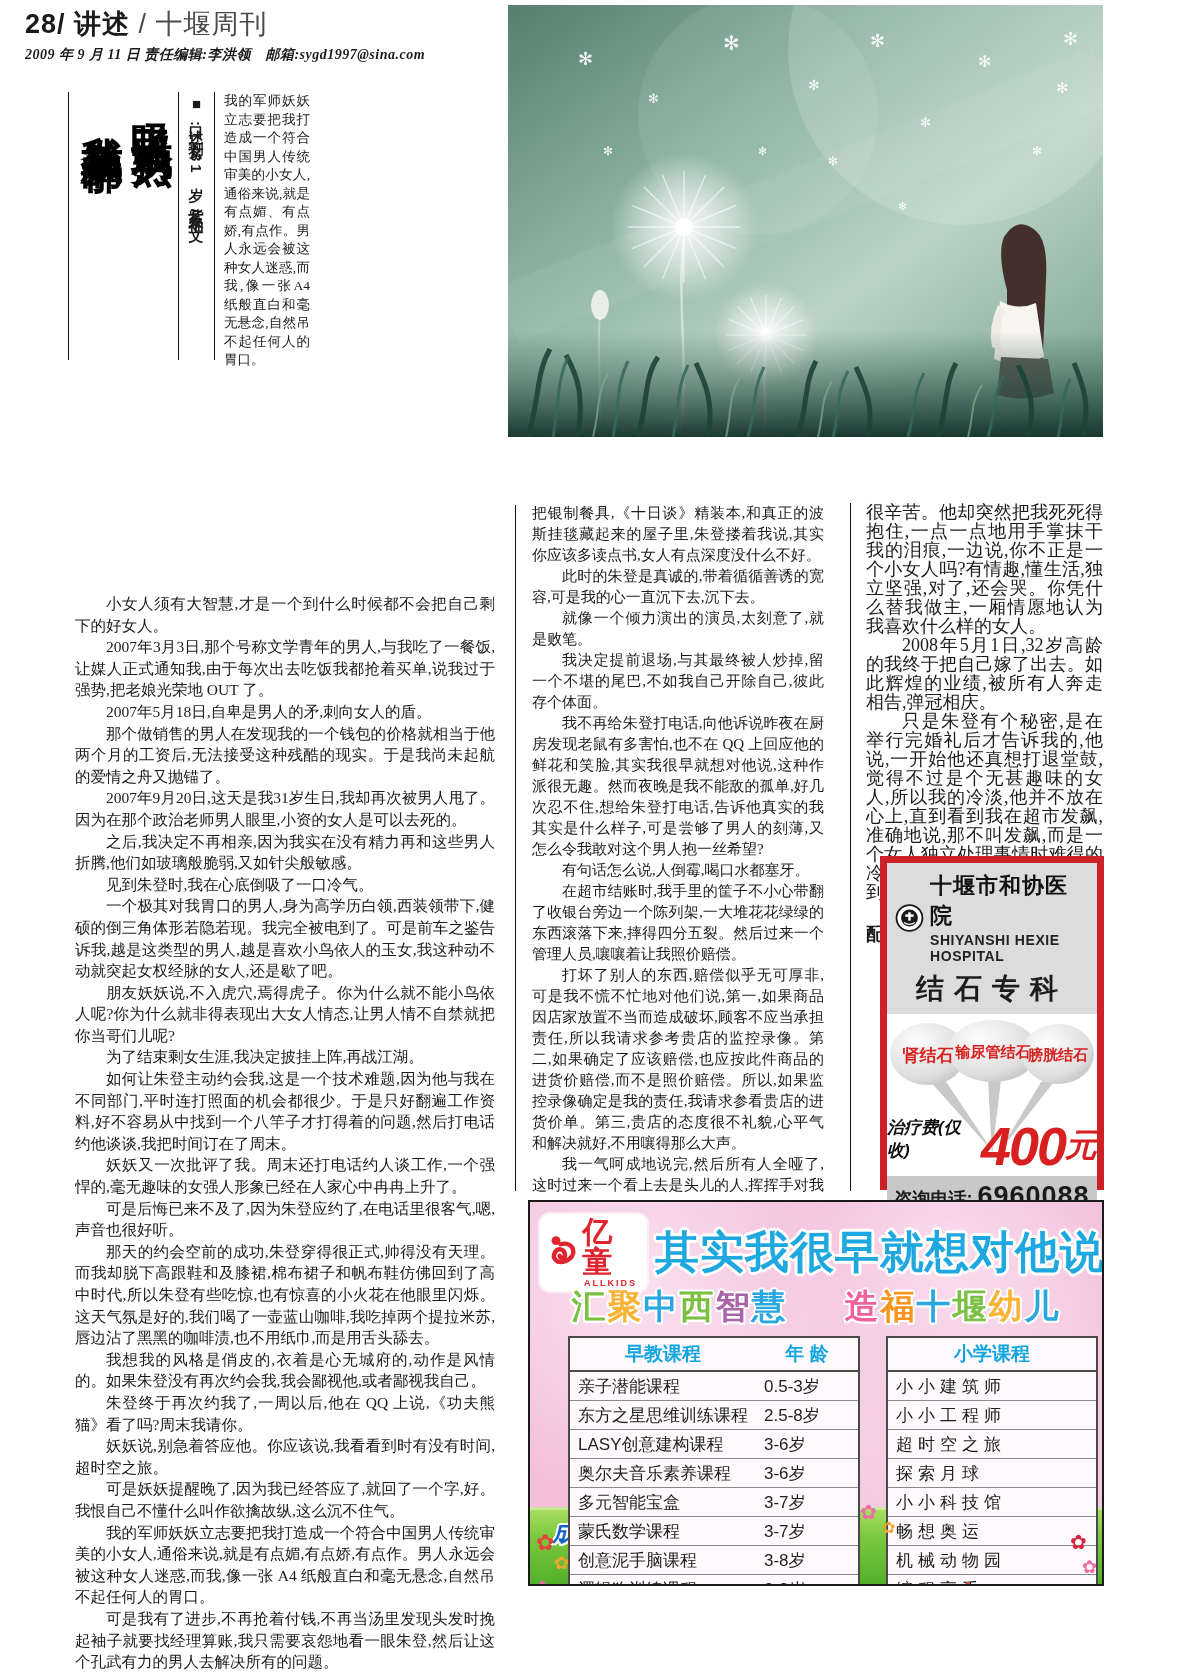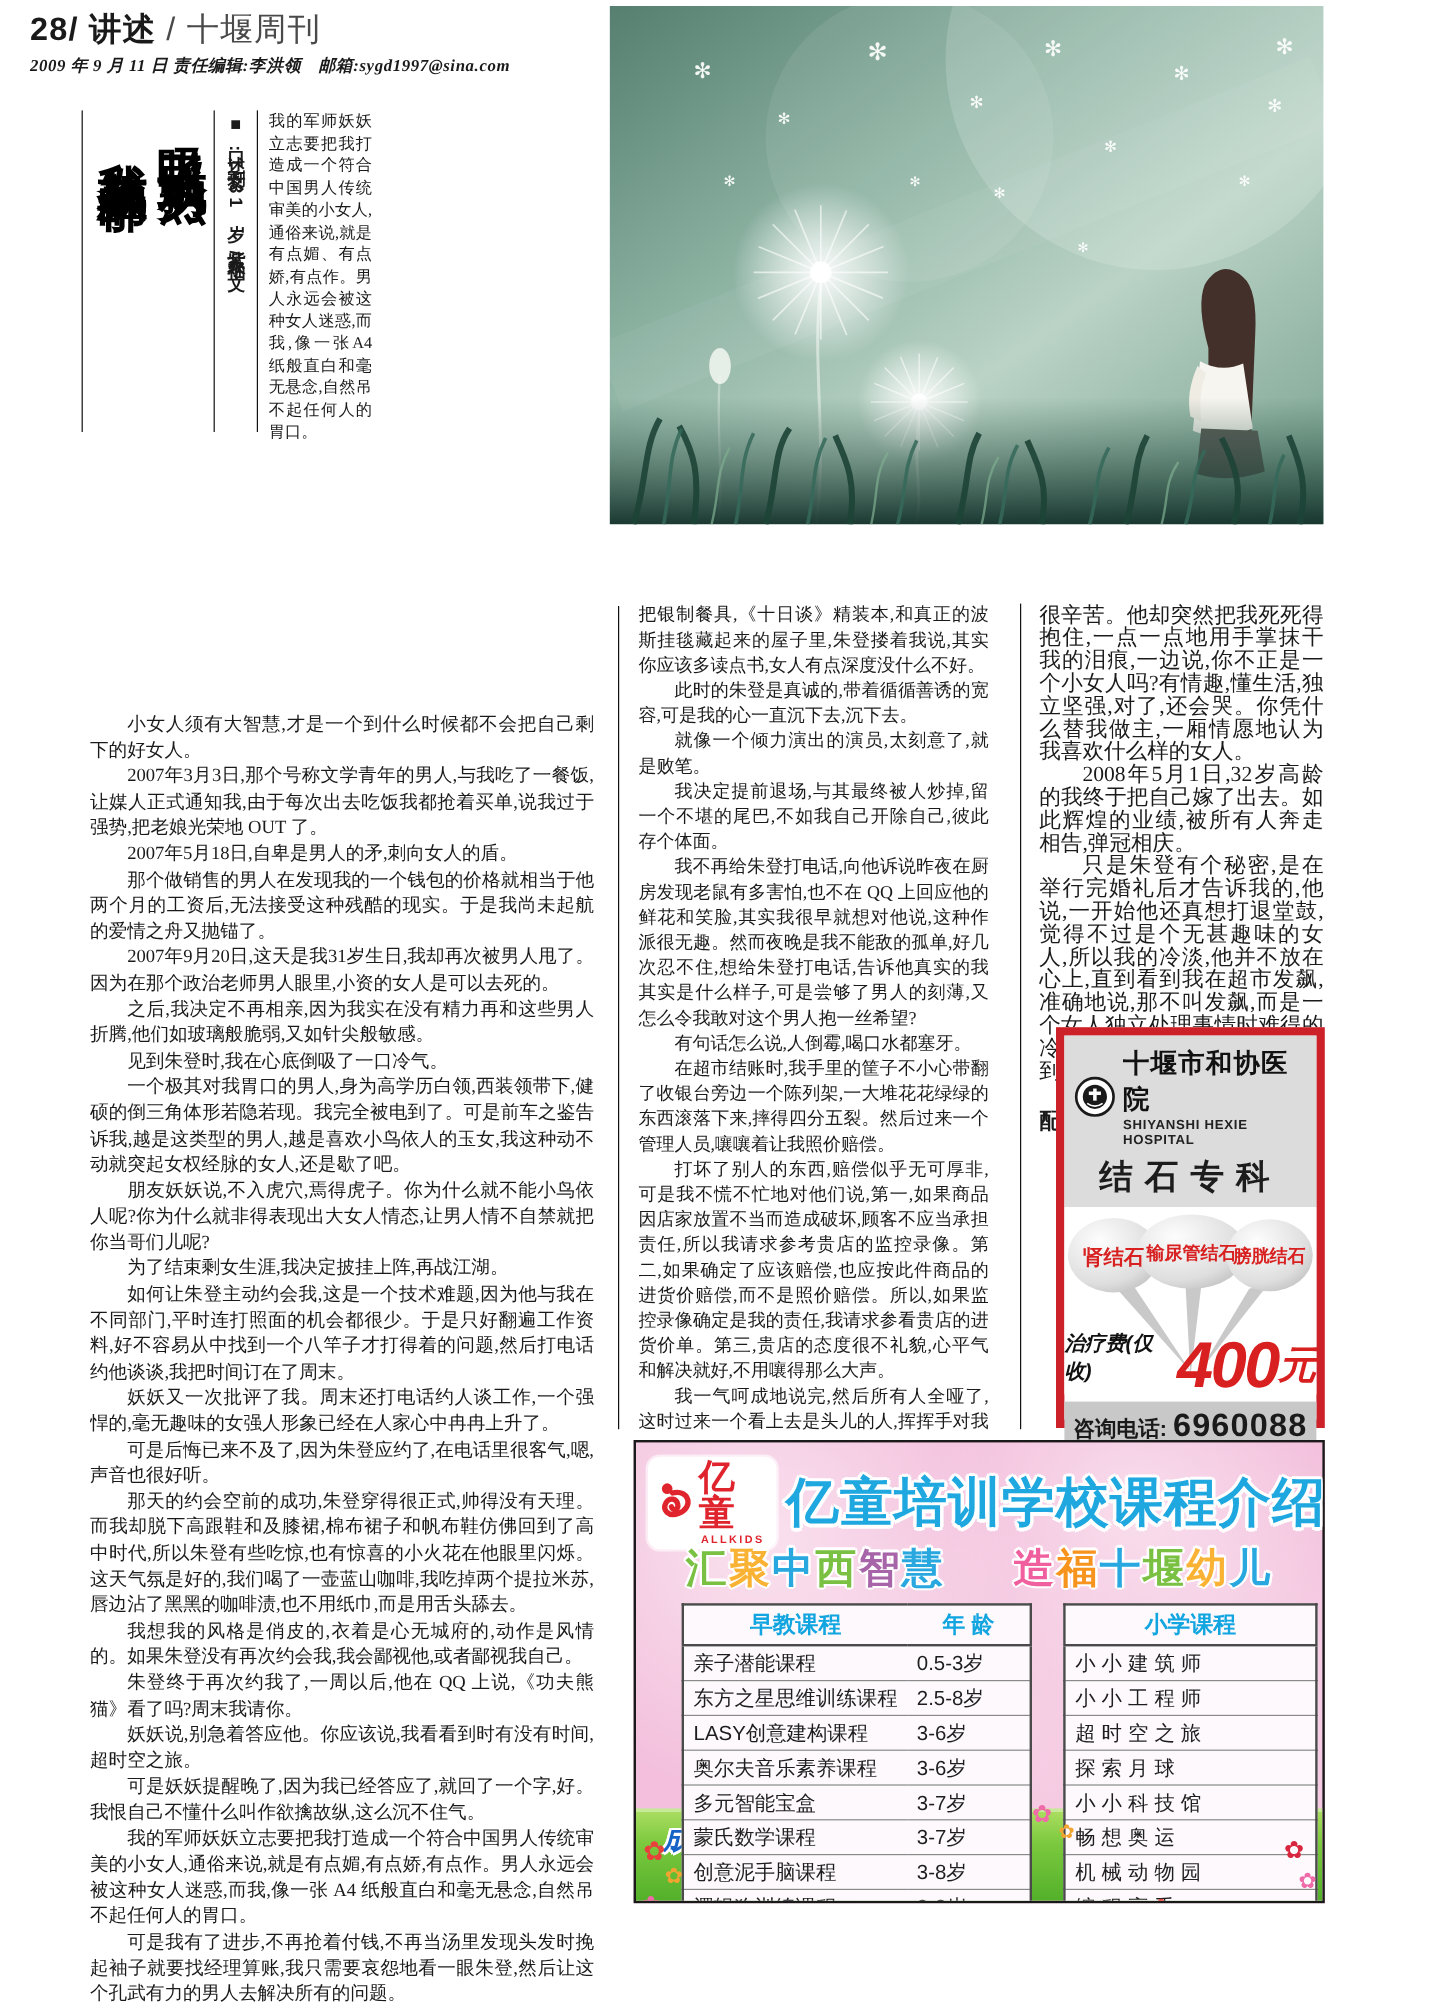--- a/index.html
+++ b/index.html
@@ -32,21 +32,21 @@
   .col3 .endnote{font-weight:900;margin-top:4px;}
   .divider1{left:515px;top:505px;height:686px;}
   .divider2{left:850px;top:503px;height:688px;}
   
   .hx-ad{position:absolute;left:880px;top:856px;width:224px;height:334px;background:#fff;
          border:7px solid #cc2129;box-sizing:border-box;font-family:"Liberation Sans",sans-serif;}
   .hx-head{background:#dcdcdc;padding:8px 8px 6px;}
   .hx-logo-row{display:flex;align-items:center;gap:6px;}
   .hx-names{display:flex;flex-direction:column;}
   .hx-cn{font-family:"Liberation Serif",serif;font-weight:900;font-size:22px;letter-spacing:1px;color:#111;}
-  .hx-en{font-size:11px;font-weight:700;letter-spacing:.6px;color:#222;margin-top:1px;}
+  .hx-en{font-size:14px;font-weight:700;letter-spacing:.6px;color:#222;margin-top:1px;}
   .hx-dept{text-align:center;font-size:28px;font-weight:900;letter-spacing:10px;color:#1c1c1c;margin-top:6px;}
   .hx-body{position:relative;background:#fff;padding-top:4px;}
   .hx-price{display:flex;align-items:flex-end;justify-content:center;margin-top:-42px;position:relative;font-style:italic;}
   .hx-fee-label{font-weight:900;font-size:17px;color:#111;padding-bottom:8px;}
   .hx-fee{font-weight:900;font-size:54px;line-height:.85em;color:#d7201f;letter-spacing:-2px;}
   .hx-fee-yuan{font-weight:900;font-size:32px;color:#d7201f;padding-bottom:2px;}
   .hx-foot{background:#c8c8c8;padding:5px 4px 7px;margin-top:6px;}
   .hx-phone-row{display:flex;align-items:baseline;justify-content:center;gap:5px;}
   .hx-phone-label{font-size:18px;font-weight:700;}
   .hx-phone{font-size:27px;font-weight:900;letter-spacing:1px;}
@@ -331,21 +331,21 @@
       <div class="yt-logo">
         <svg width="34" height="44" viewBox="0 0 34 44">
           <circle cx="9" cy="8" r="5" fill="#e0242d"></circle>
           <path d="M14,12 C30,8 34,26 20,31 C10,35 4,28 8,21 C11,16 18,17 19,23 C20,28 14,29 13,25" fill="none" stroke="#e0242d" stroke-width="5" stroke-linecap="round"></path>
         </svg>
         <div class="yt-logo-text">
           <span class="yt-logo-cn">亿童</span>
           <span class="yt-logo-en">ALLKIDS</span>
         </div>
       </div>
-      <div class="yt-title outline-w3">亿童培训学校课程介绍</div>
+      <div class="yt-title outline-w3">其实我很早就想对他说</div>
     </div>
     <div class="yt-slogan outline-w">
       <span><span style="color: rgb(122, 193, 67);">汇</span><span style="color: rgb(249, 178, 51);">聚</span><span style="color: rgb(41, 168, 224);">中</span><span style="color: rgb(122, 193, 67);">西</span><span style="color: rgb(168, 100, 168);">智</span><span style="color: rgb(41, 168, 224);">慧</span></span>
       <span class="gap"></span>
       <span><span style="color: rgb(240, 96, 158);">造</span><span style="color: rgb(247, 148, 29);">福</span><span style="color: rgb(41, 168, 224);">十</span><span style="color: rgb(122, 193, 67);">堰</span><span style="color: rgb(249, 178, 51);">幼</span><span style="color: rgb(41, 168, 224);">儿</span></span>
     </div>
     <div class="yt-tables">
       <table class="course t-early">
         <tbody>
             <tr>

